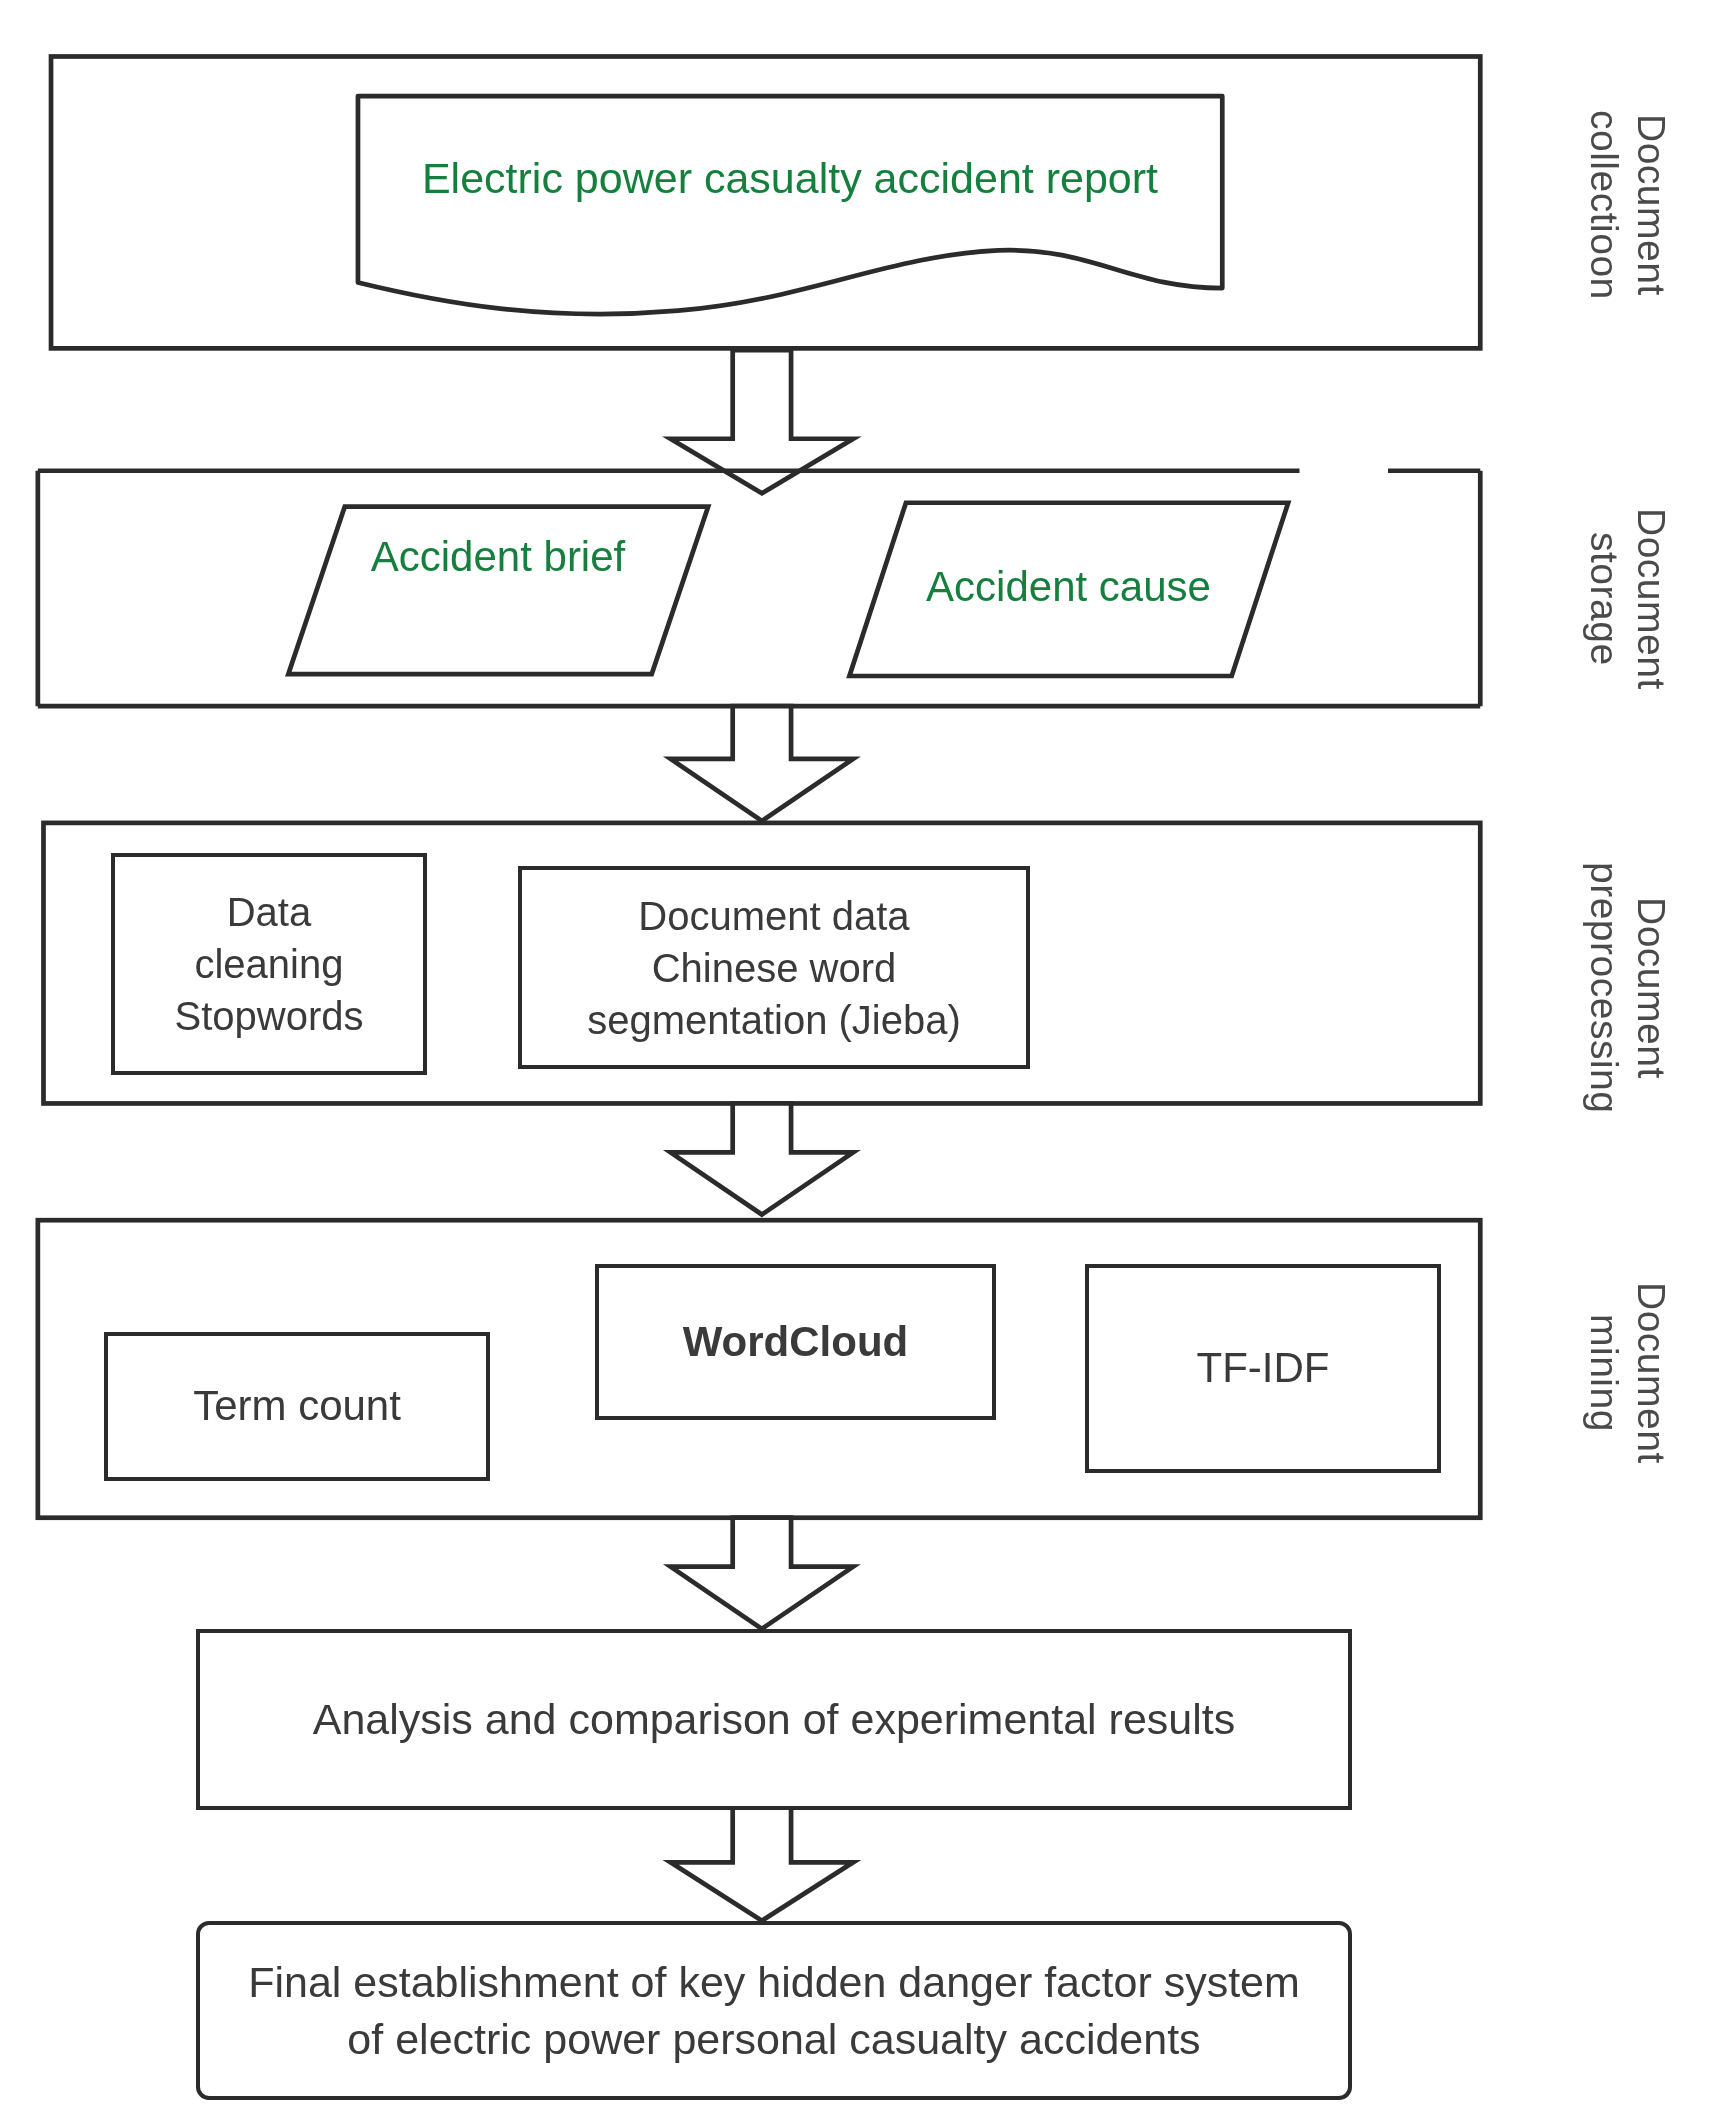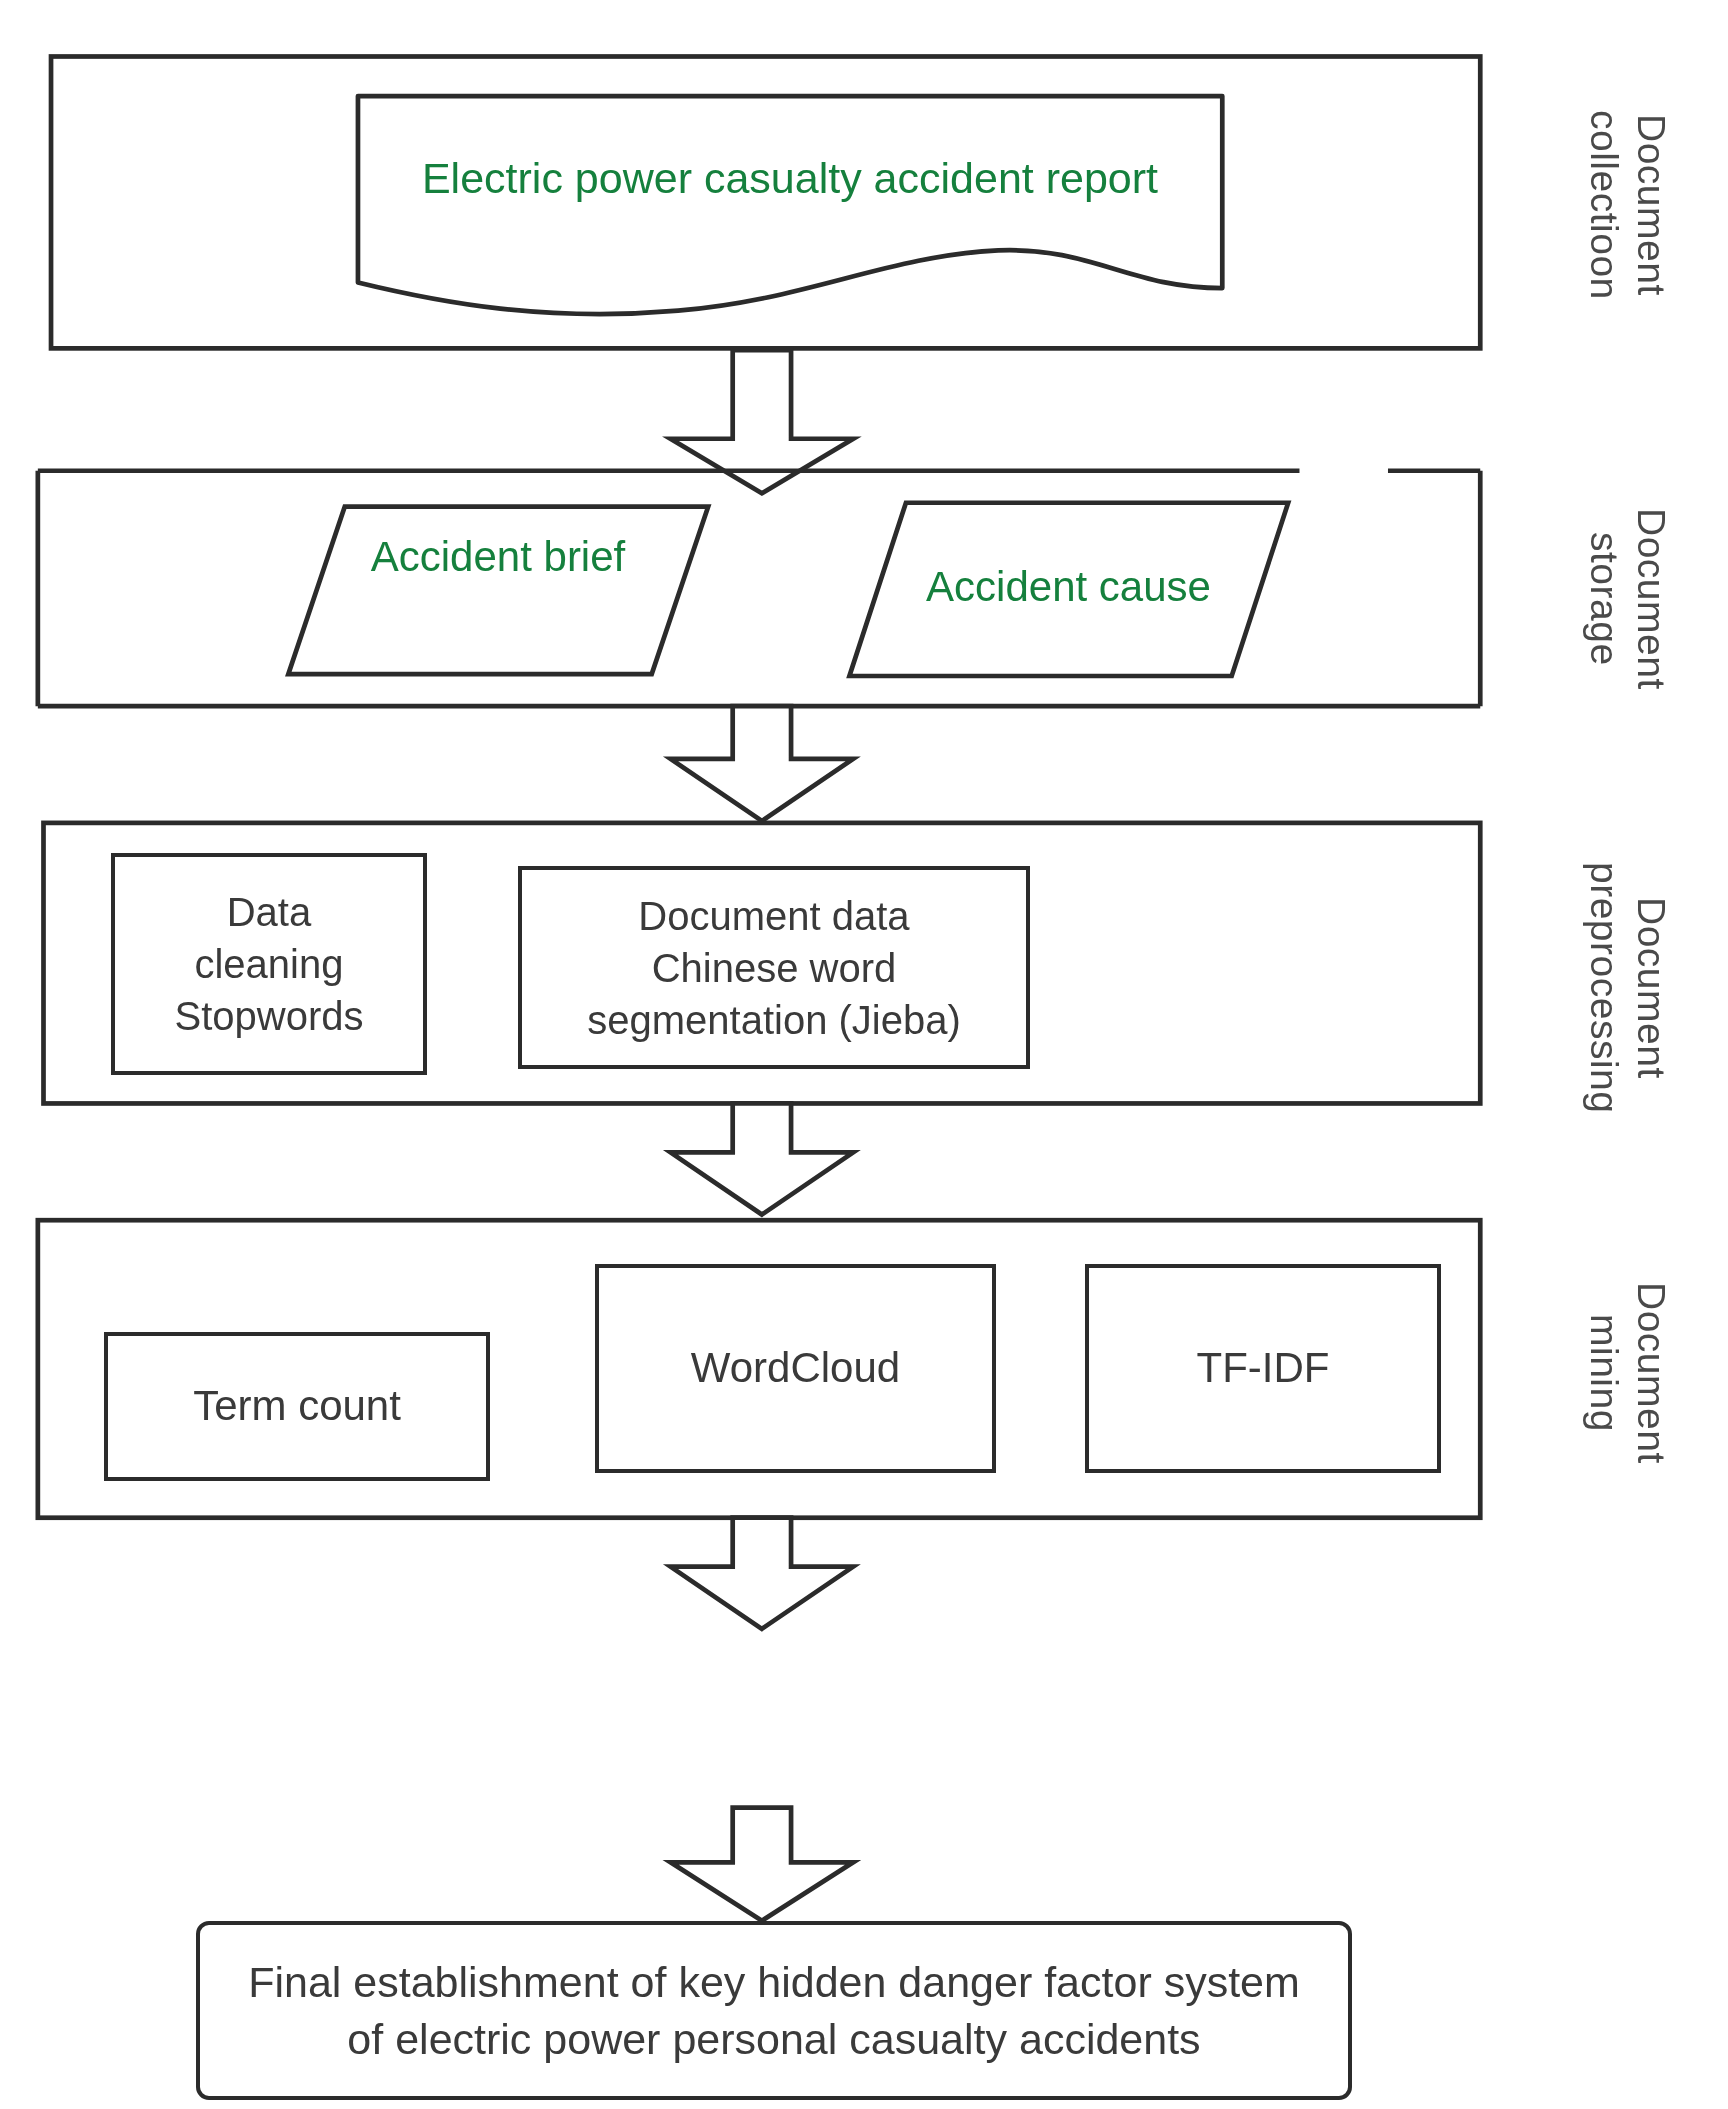--- a/index.html
+++ b/index.html
@@ -123,28 +123,31 @@
     <span>Document data
 Chinese word
 segmentation (Jieba)</span>
   </div>
 
 
   <div class="abs inner-box" style="left:104px; top:1332px; width:386px; height:149px; font-size:42px;">
     <span>Term count</span>
   </div>
 
-  <div class="abs inner-box" style="left:595px; top:1264px; width:401px; height:209px; font-size:42px;">
+  <div class="abs inner-box" style="left:595px; top:1264px; width:401px; height:156px; font-size:42px;font-weight:bold;">
     <span>WordCloud</span>
   </div>
 
   <div class="abs inner-box" style="left:1085px; top:1264px; width:356px; height:209px; font-size:42px;">
     <span>TF-IDF</span>
   </div>
 
+  <div class="abs plain-box" style="left:196px; top:1629px; width:1156px; height:181px; font-size:43px;">
+    <span>Analysis and comparison of experimental results</span>
+  </div>
 
   <div class="abs plain-box" style="left:196px; top:1921px; width:1156px; height:179px; font-size:43px; white-space:pre-line;border-radius:13px;">
     <span>Final establishment of key hidden danger factor system
 of electric power personal casualty accidents</span>
   </div>
 
   <div class="side-label" style="left:1580px; top:73px; height:264px;">Document
 collectioon</div>
 
   <div class="side-label" style="left:1580px; top:476px; height:245px;">Document

